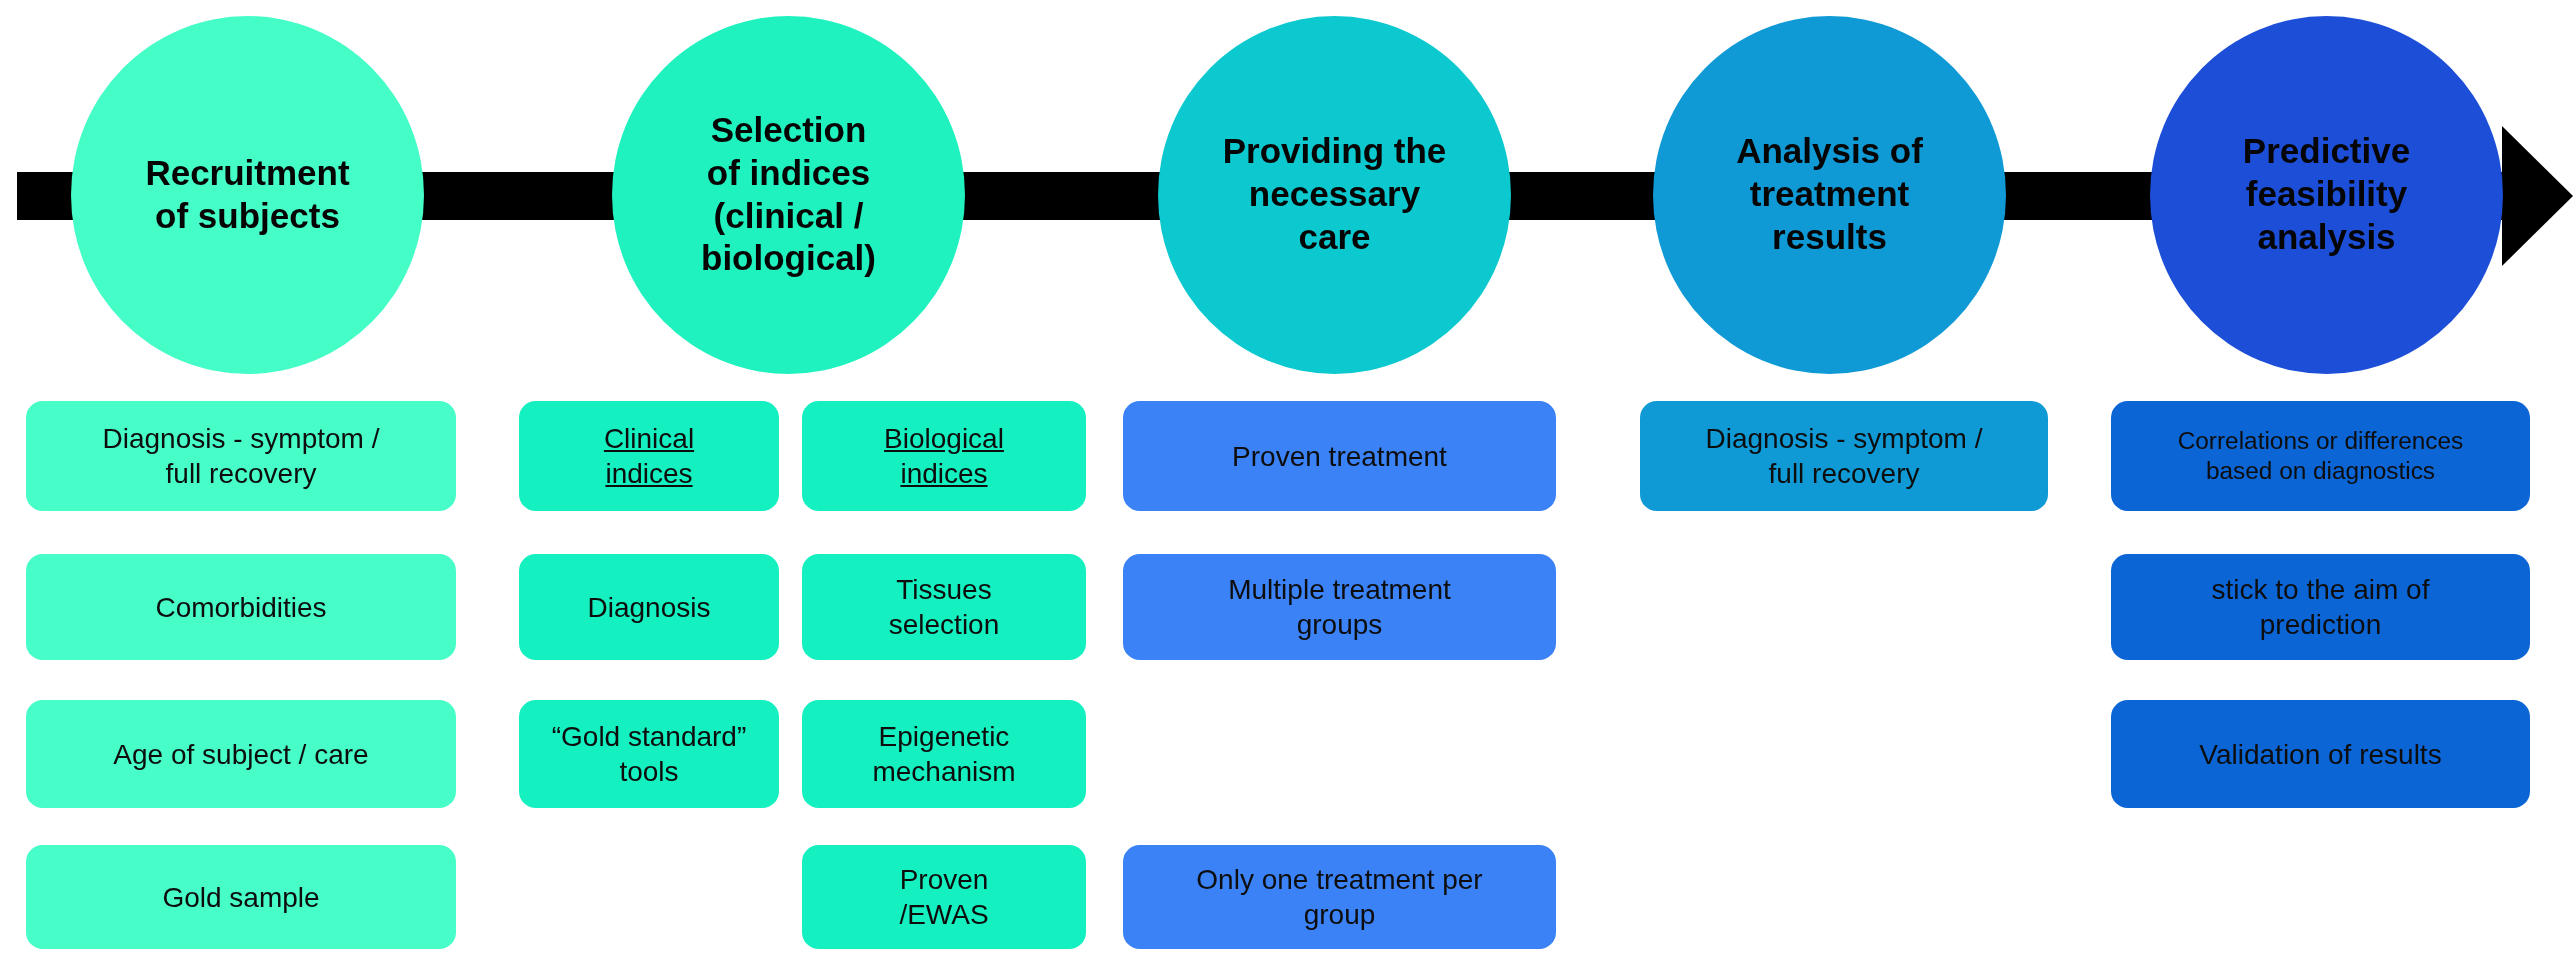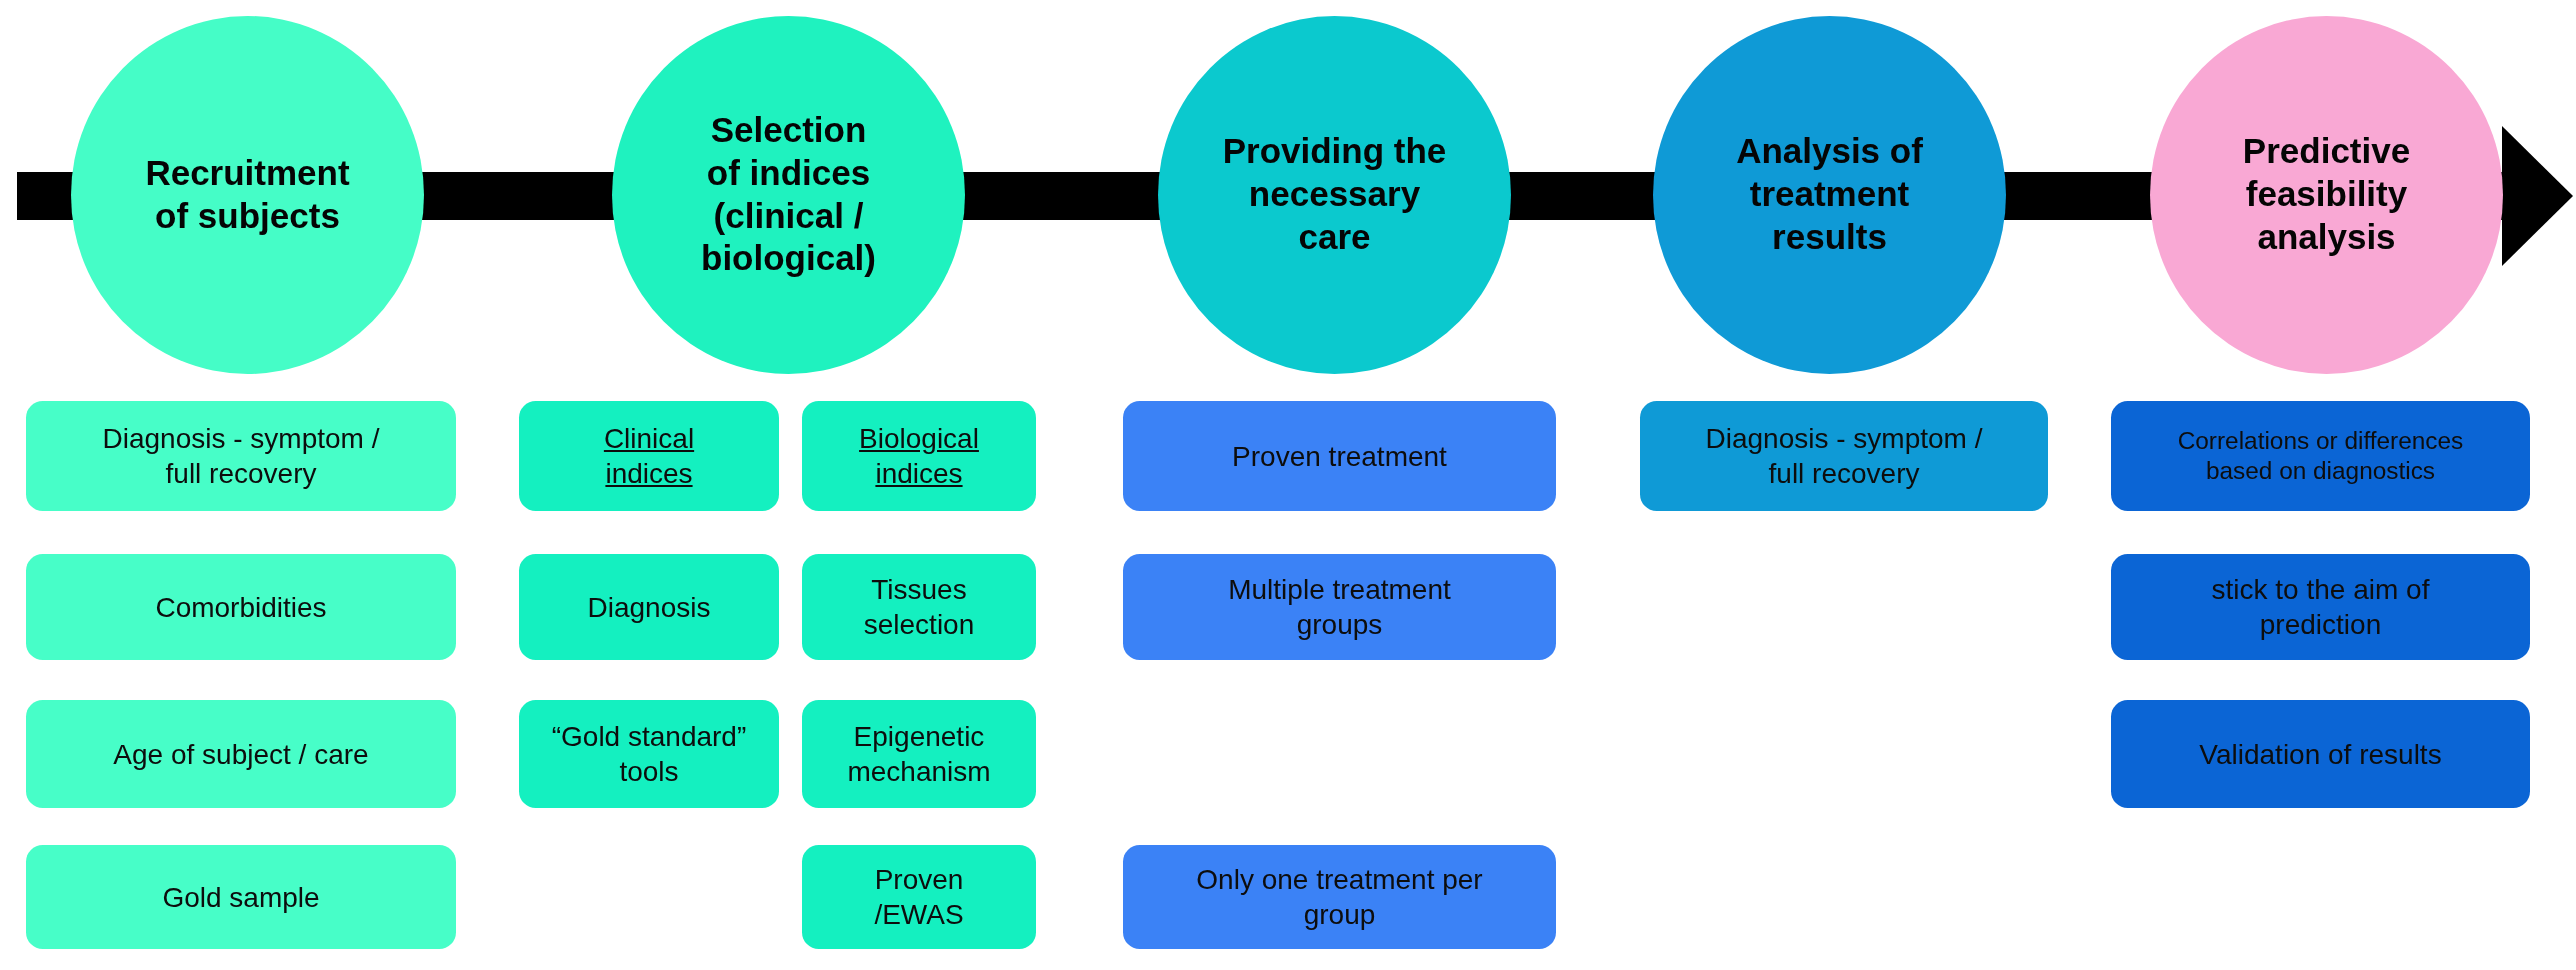--- a/index.html
+++ b/index.html
@@ -50,21 +50,21 @@
     text-align: center;
     font-weight: bold;
     font-size: 35px;
     line-height: 1.22;
     color: #050505;
   }
   .c1-pos { left: 71px;  background: #45fdc7; }
   .c2-pos { left: 612px; background: #1ff2bf; }
   .c3-pos { left: 1158px; background: #0bc9ce; align-items: center; }
   .c4-pos { left: 1653px; background: #0f9ad6; }
-  .c5-pos { left: 2150px; background: #f9a8d4; }
+  .c5-pos { left: 2150px; background: #1d4ed8; }
 
   
   .box {
     position: absolute;
     border-radius: 16.7px;
     display: flex;
     align-items: center;
     justify-content: center;
     text-align: center;
     font-size: 28px;
@@ -74,21 +74,21 @@
     box-sizing: border-box;
   }
   .fill1 { background: #47fec8; }
   .fill2 { background: #14f0c0; }
   .fill3 { background: #3b82f6; }
   .fill4 { background: #0f9ad6; }
   .fill5 { background: #0b65d5; }
 
   .col1  { left: 26px;   width: 430px; }
   .col2l { left: 519px;  width: 260px; }
-  .col2r { left: 802px; width: 234px; }
+  .col2r { left: 802px; width: 284px; }
   .col3  { left: 1123px; width: 433px; }
   .col4  { left: 1640px; width: 408px; }
   .col5  { left: 2111px; width: 419px; }
 
   .r1 { top: 401px;  height: 110px; }
   .r2 { top: 554px;  height: 106px; }
   .r3 { top: 700px; height: 108px; }
   .r4 { top: 845px; height: 104px; }
 
   .underline { text-decoration: underline; }

